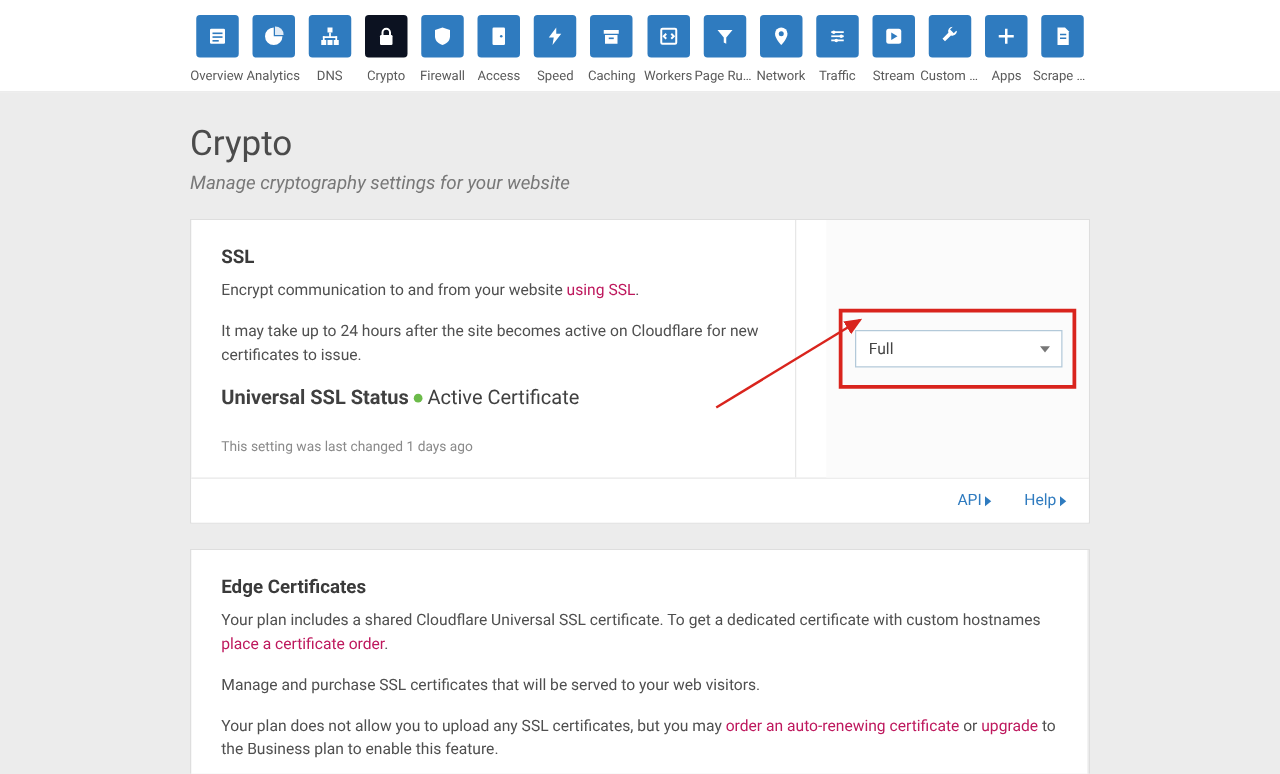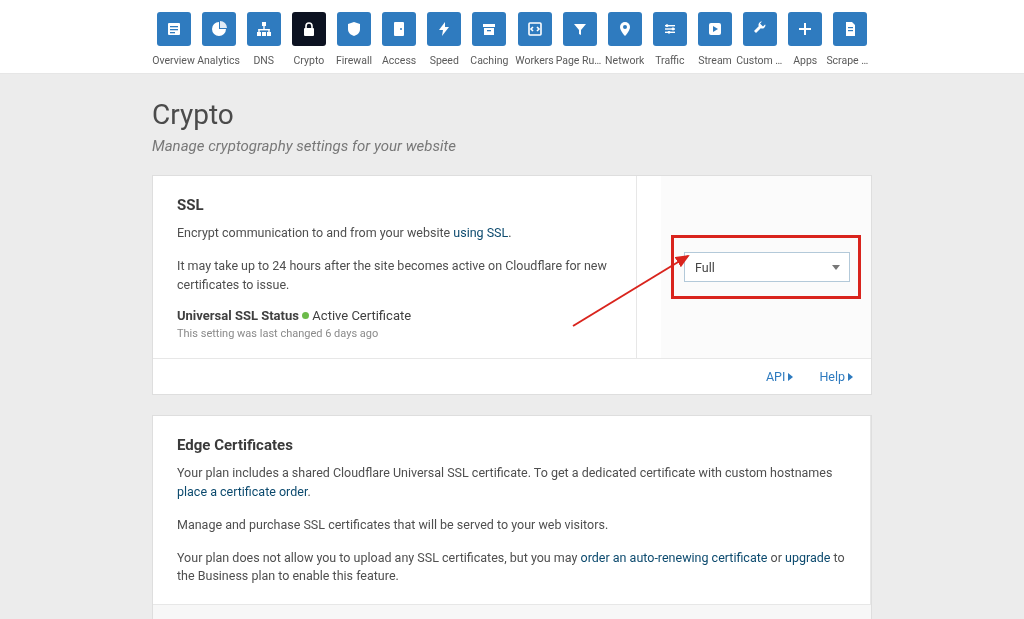--- a/index.html
+++ b/index.html
@@ -99,22 +99,22 @@
     color: #3a3a3a;
     margin-bottom: 10px;
   }
   .card-text {
     font-size: 12.5px;
     color: #4f4f4f;
     line-height: 1.5;
     margin-bottom: 14px;
   }
   .card-text:last-child { margin-bottom: 0; }
-  .link { color: #0c4a6e; text-decoration: none; cursor: pointer; }
-  .status-line { font-size: 13px; margin-bottom: 4px; }
+  .link { color: #be185d; text-decoration: none; cursor: pointer; }
+  .status-line { font-size: 16px; margin-bottom: 24px; }
   .status-label { font-weight: 700; }
   .status-dot {
     display: inline-block;
     width: 7px; height: 7px;
     background: #6cbb4a;
     border-radius: 50%;
     vertical-align: 1px;
   }
   .meta { font-size: 11px; color: #8a8a8a; }
 
@@ -368,21 +368,21 @@
         <div class="card-title">SSL</div>
         <p class="card-text">
           <span>Encrypt communication to and from your website </span><a class="link">using SSL</a><span>.</span>
         </p>
         <p class="card-text">It may take up to 24 hours after the site becomes active on Cloudflare for new certificates to issue.</p>
         <p class="status-line">
           <span class="status-label">Universal SSL Status</span>
           <span class="status-dot"></span>
           <span>Active Certificate</span>
         </p>
-        <p class="meta">This setting was last changed 6 days ago</p>
+        <p class="meta">This setting was last changed 1 days ago</p>
       </div>
       <div class="card-right">
         <div class="highlight-box">
           <div class="select">
             <span>Full</span>
           </div>
         </div>
       </div>
     </div>
     <div class="card-footer">

